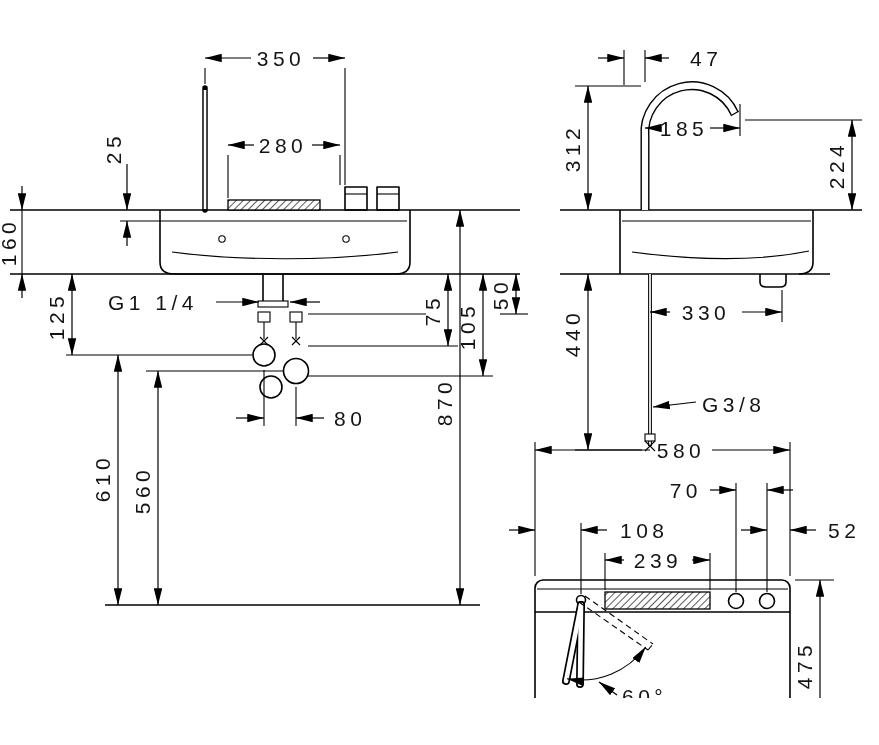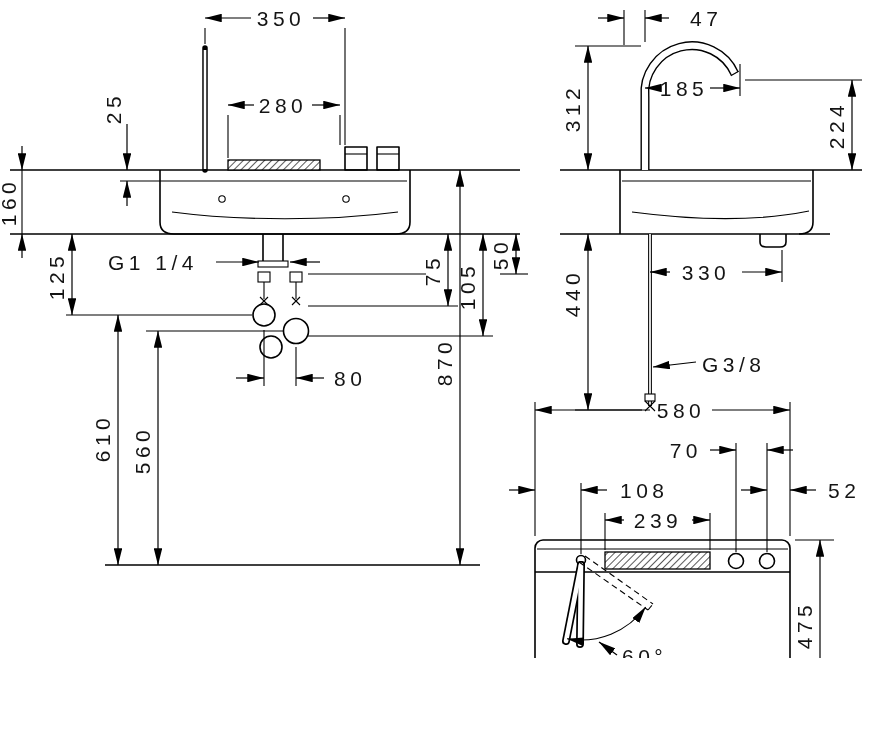--- a/index.html
+++ b/index.html
@@ -1,16 +1,16 @@
 <!DOCTYPE html>
 <html><head>
 <meta charset="utf-8">
 <style>
   html,body{margin:0;padding:0;background:#fff;}
-  .stage{position:relative;width:879px;height:658px;background:#fff;overflow:hidden;}
+  .stage{position:relative;width:879px;height:658px;background:#fff;overflow:hidden;margin-top:40px;}
   svg{display:block;}
   .ln{fill:none;stroke:#000;stroke-width:1.6;stroke-linejoin:round;}
   .th{fill:none;stroke:#000;stroke-width:1.1;}
   .dim{fill:none;stroke:#000;stroke-width:1.2;}
   text{font-family:"Liberation Sans",sans-serif;font-size:21px;letter-spacing:4.5px;fill:#141414;}
   .dash{stroke-dasharray:6 4;}
 </style>
 </head>
 <body>
 

